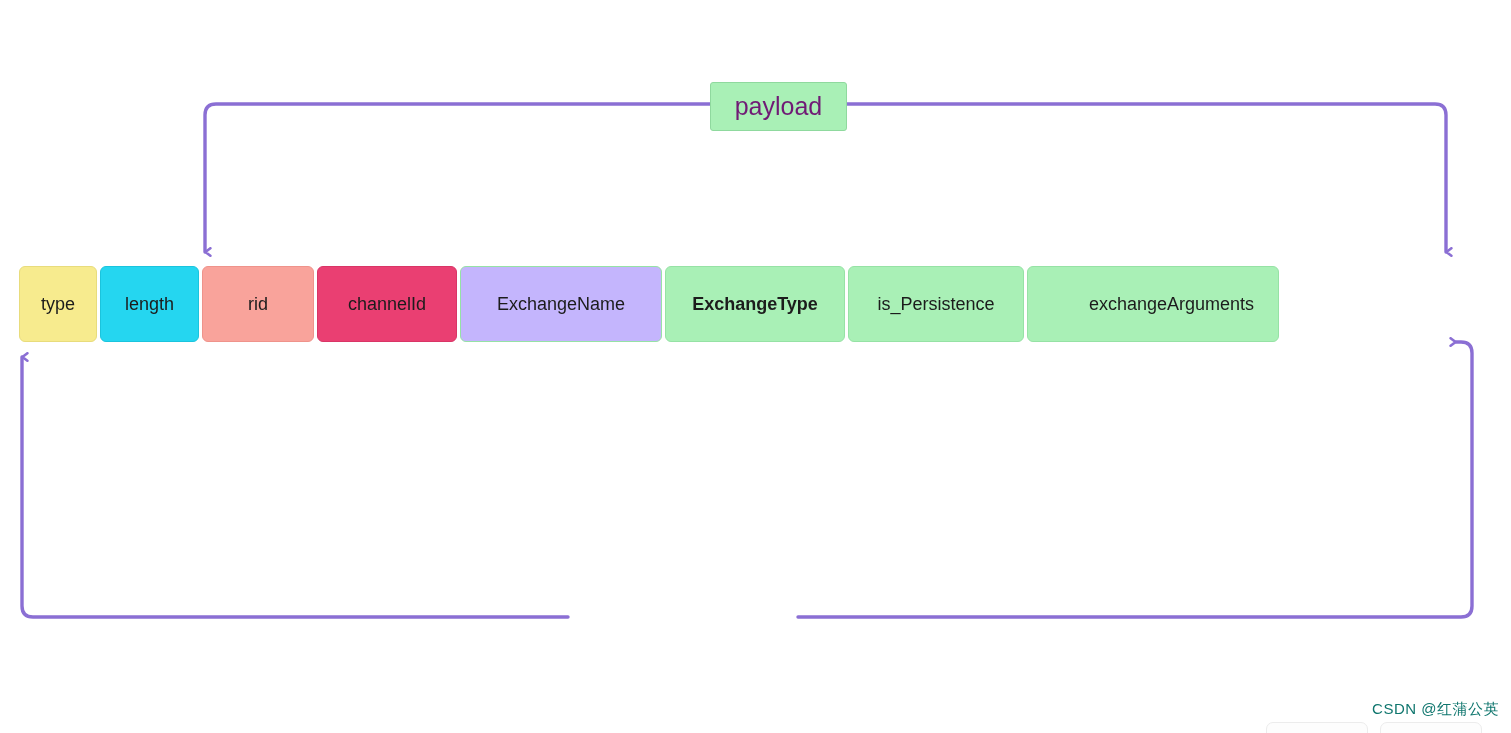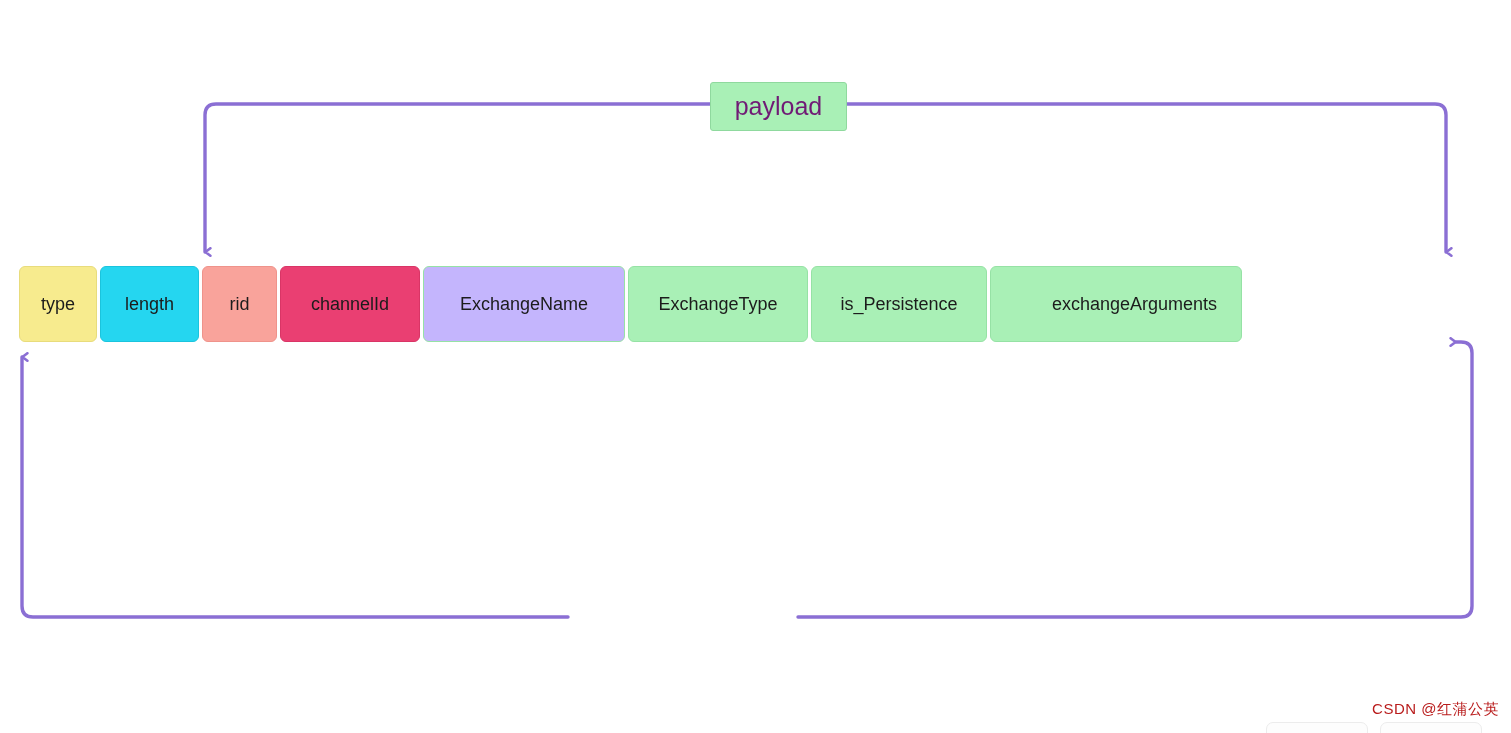--- a/index.html
+++ b/index.html
@@ -85,21 +85,21 @@
     line-height: 1.35;
     color: #161616;
   }
 
   
   #watermark {
     position: absolute;
     right: 12px;
     top: 700px;
     font-size: 15px;
-    color: #b91c1c;
+    color: #0f766e;
     letter-spacing: 0.5px;
     white-space: nowrap;
   }
   .ghost-card {
     position: absolute;
     top: 722px;
     height: 26px;
     border: 1px solid #ececec;
     border-radius: 7px;
     background: #fdfdfd;
@@ -134,30 +134,30 @@
     <path d="M 798,617 L 1461,617 Q 1472,617 1472,606 L 1472,353 Q 1472,342 1461,342 L 1456,342" fill="none" stroke="#8b6fd4" stroke-width="3.4" stroke-linecap="round" marker-end="url(#arrow-left)"></path>
   </svg>
 
   <div class="strip">
     <div class="field" style="width: 78px; background: rgb(247, 235, 142); border: 1px solid rgb(232, 220, 124); margin-right: 3px;">
       <span>type</span>
     </div>
     <div class="field" style="width: 99px; background: rgb(37, 214, 240); border: 1px solid rgb(27, 196, 221); margin-right: 3px;">
       <span>length</span>
     </div>
-    <div class="field" style="width: 75px; background: rgb(249, 163, 155); border: 1px solid rgb(239, 147, 139); margin-right: 3px;">
+    <div class="field" style="width: 112px; background: rgb(249, 163, 155); border: 1px solid rgb(239, 147, 139); margin-right: 3px;">
       <span>rid</span>
     </div>
     <div class="field" style="width: 140px; background: rgb(234, 63, 114); border: 1px solid rgb(217, 53, 102); margin-right: 3px;">
       <span>channelId</span>
     </div>
     <div class="field" style="width: 202px; background: #c4b5fd; border: 1px solid rgb(150, 226, 165); margin-right: 3px;">
       <span>ExchangeName</span>
     </div>
-    <div class="field" style="width: 180px; background: rgb(169, 240, 182); border: 1px solid rgb(150, 226, 165); margin-right: 3px;">
+    <div class="field" style="width: 180px; background: rgb(169, 240, 182); border: 1px solid rgb(150, 226, 165); margin-right: 3px; font-weight: bold;">
       <span>ExchangeType</span>
     </div>
     <div class="field" style="width: 176px; background: rgb(169, 240, 182); border: 1px solid rgb(150, 226, 165); margin-right: 3px;">
       <span>is_Persistence</span>
     </div>
     <div class="field" style="width: 252px; background: rgb(169, 240, 182); border: 1px solid rgb(150, 226, 165); padding-left: 37px;">
       <span>exchangeArguments</span>
     </div>
   </div>
 

